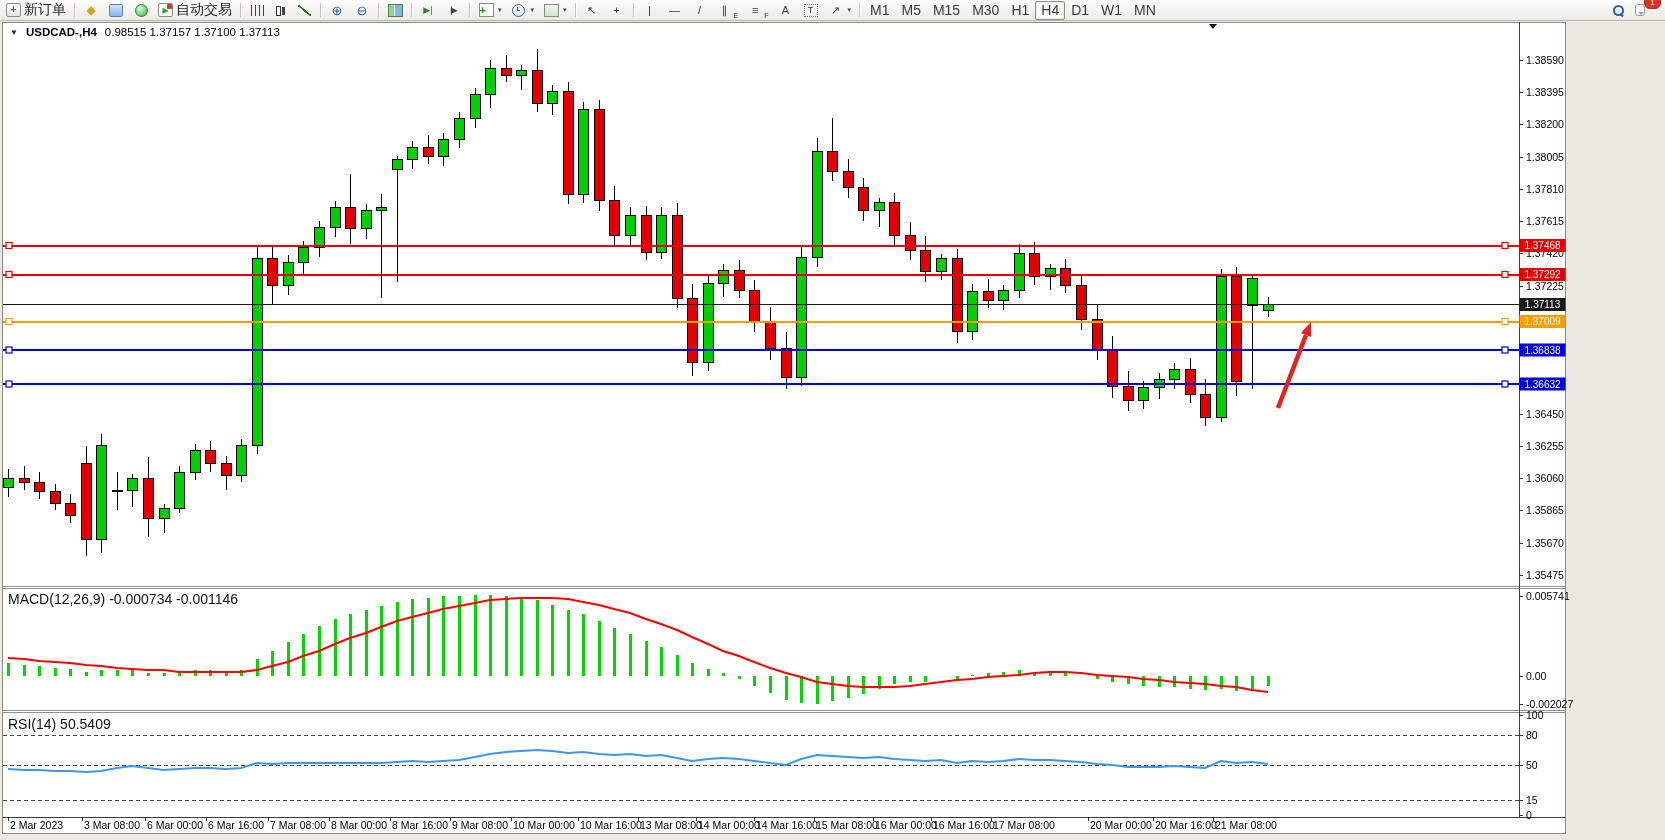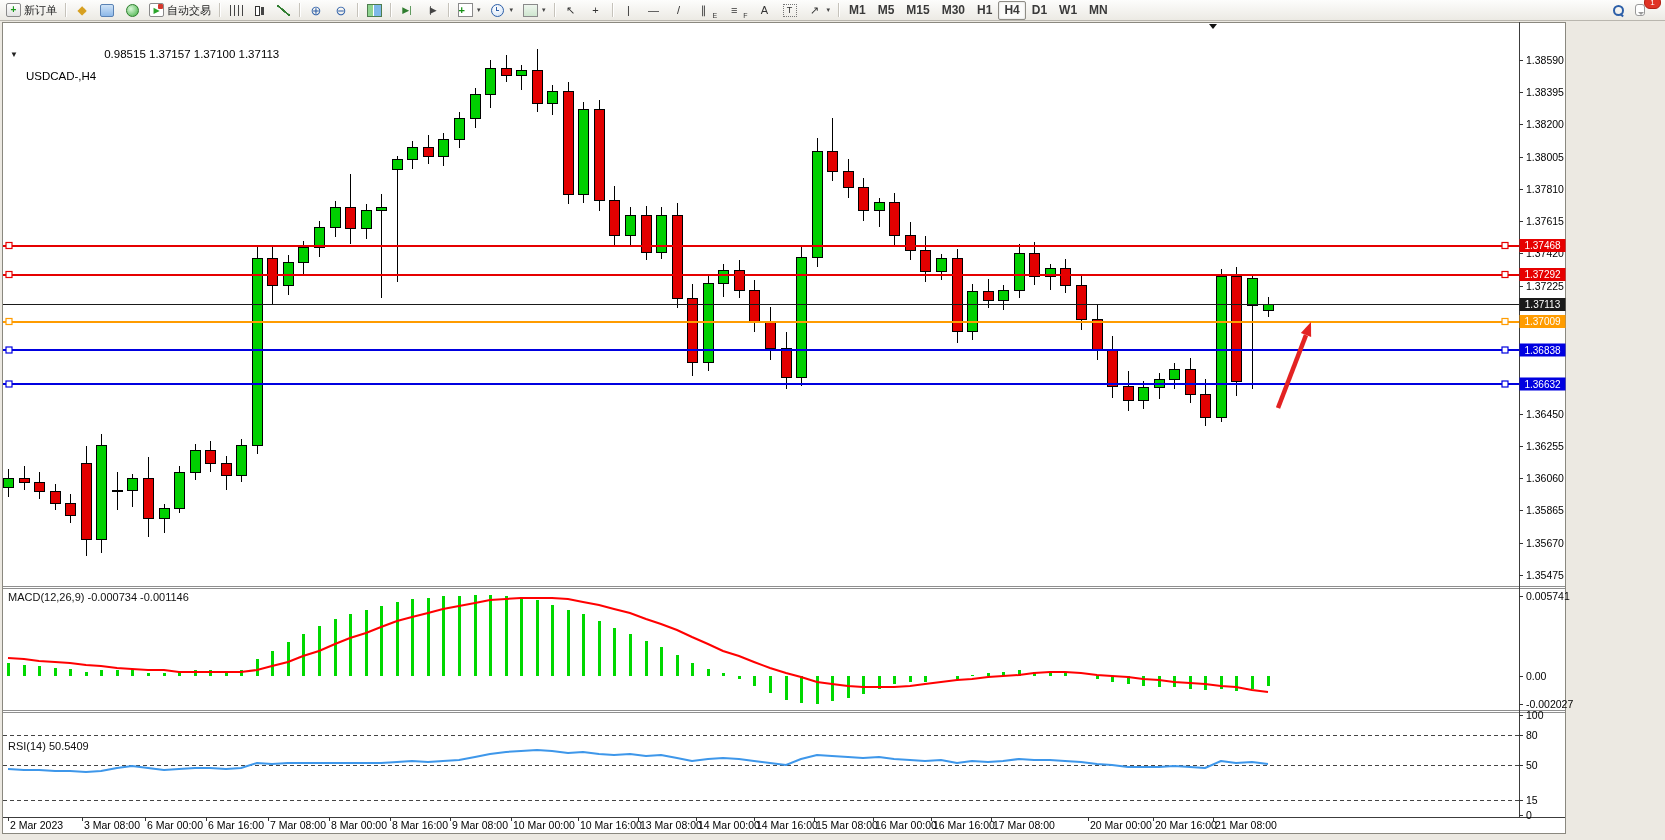--- a/index.html
+++ b/index.html
@@ -4,21 +4,21 @@
 <style>
   html,body{margin:0;padding:0;}
   body{font-family:"Liberation Sans",sans-serif;background:#ece9e2;}
   #stage{position:relative;width:1665px;height:840px;background:#ece9e2;overflow:hidden;}
 
   
   .toolbar{position:absolute;left:0;top:0;width:1665px;height:21px;
     background:linear-gradient(#fdfdfc,#eceae4);border-bottom:1px solid #b9b6ae;
     display:flex;align-items:center;padding:0 2px;box-sizing:border-box;gap:1px;}
   .tb-btn{height:18px;display:inline-flex;align-items:center;gap:3px;padding:0 3px;border:1px solid transparent;border-radius:2px;cursor:default;}
-  .tb-label{font-size:11px;color:#222;white-space:nowrap;}
+  .tb-label{font-size:14px;color:#222;white-space:nowrap;}
   .tb-sep{width:1px;height:14px;background:#c6c3bb;margin:0 3px;box-shadow:1px 0 0 #fff;}
   .caret{font-size:7px;color:#444;margin-left:1px;}
   .ic{display:inline-flex;align-items:center;justify-content:center;width:16px;height:15px;font-size:11px;color:#333;position:relative;}
   .ic-neworder{width:13px;height:12px;background:linear-gradient(#fff,#e3e3e3);border:1px solid #8a8a8a;border-radius:2px;}
   .ic-neworder::after{content:"+";color:#1a9a1a;font-weight:bold;font-size:10px;line-height:10px;}
   .ic-gold{color:#d7a021;font-size:12px;}
   .ic-comm{width:12px;height:11px;background:linear-gradient(#cfe3f7,#8db8e8);border:1px solid #5a82b4;border-radius:2px;}
   .ic-signal{width:11px;height:11px;border-radius:50%;background:radial-gradient(circle at 35% 35%,#d9f7d9,#3fae3f);border:1px solid #2c7d2c;}
   .ic-autotrade{width:13px;height:12px;background:#fff;border:1px solid #8a8a8a;border-radius:2px;}
   .ic-autotrade::before{content:"\25B6";color:#2ba52b;font-size:8px;}
@@ -37,38 +37,38 @@
   .ic-shift{color:#444;font-size:9px;letter-spacing:-2px;}
   .ic-indic{width:13px;height:12px;background:#fff;border:1px solid #8a8a8a;}
   .ic-indic::after{content:"+";color:#149114;font-weight:bold;font-size:11px;}
   .ic-clock{width:11px;height:11px;border:1px solid #2d5fa8;border-radius:50%;position:relative;background:radial-gradient(circle at 40% 35%,#fff,#cfe0f5);}
   .ic-clock::after{content:"";position:absolute;left:4px;top:2px;width:1px;height:4px;background:#2d5fa8;}
   .ic-clock::before{content:"";position:absolute;left:4px;top:5px;width:3px;height:1px;background:#2d5fa8;}
   .ic-tmpl{width:13px;height:11px;border:1px solid #8a8a8a;background:linear-gradient(#eef6ee,#cfe6cf);}
   .ic-glyph{font-size:11px;color:#333;}
   .ic-sub{font-size:7px;color:#333;margin-left:-2px;align-self:flex-end;}
   .ic-boxT{width:12px;height:11px;border:1px dotted #777;display:flex;align-items:center;justify-content:center;font-size:9px;color:#333;}
-  .tf-btn{height:17px;padding:0 5px;font-size:12px;color:#3a3a3a;display:inline-flex;align-items:center;border:1px solid transparent;border-radius:2px;font-weight:bold;}
+  .tf-btn{height:17px;padding:0 5px;font-size:14px;color:#3a3a3a;display:inline-flex;align-items:center;border:1px solid transparent;border-radius:2px;}
   .tf-btn.active{background:#fbfbfa;border-color:#8f8d86;box-shadow:inset 0 0 2px #ccc;text-align:right;}
   .tb-spacer{flex:1;}
   .ic-search{width:13px;height:13px;position:relative;}
   .ic-search::before{content:"";position:absolute;left:1px;top:1px;width:7px;height:7px;border:2px solid #2d5fa8;border-radius:50%;}
   .ic-search::after{content:"";position:absolute;left:9px;top:9px;width:4px;height:2px;background:#2d5fa8;transform:rotate(45deg);transform-origin:0 0;}
   .ic-chat{width:13px;height:10px;border:1px solid #999;border-radius:3px;background:#fff;position:relative;margin-right:6px;}
   .ic-chat::after{content:"";position:absolute;left:2px;bottom:-3px;border:3px solid transparent;border-top-color:#999;}
   .badge{position:absolute;right:-7px;top:-5px;min-width:11px;height:11px;border-radius:6px;background:#e03325;color:#fff;
     font-size:8px;display:flex;align-items:center;justify-content:center;padding:0 2px;border:1px solid #b02015;}
 
   
   .chart-window{position:absolute;left:2px;top:22px;width:1564px;height:812px;background:#fff;border:1px solid #8a887f;box-sizing:border-box;}
   .panel-border{position:absolute;background:#fff;border-top:1px solid #8f8f8f;border-bottom:1px solid #8f8f8f;box-sizing:border-box;}
   .axis-vline{position:absolute;width:1px;background:#3c3c3c;}
   .chart-title{position:absolute;left:10px;top:26px;font-size:11.5px;color:#000;display:flex;gap:8px;align-items:center;z-index:5;}
   .chart-title .tri{font-size:8px;color:#222;}
-  .ind-label{position:absolute;font-size:11px;color:#111;z-index:5;}
+  .ind-label{position:absolute;font-size:14px;color:#111;z-index:5;}
   #chart-svg{position:absolute;left:0;top:0;z-index:3;pointer-events:none;}
   .plot-hit{position:absolute;z-index:1;}
 </style>
 </head>
 <body>
 
 <div id="stage">
 
   <div class="toolbar">
     <div class="tb-btn">
@@ -215,25 +215,25 @@
   <div class="plot-hit" style="left:3px;top:588px;width:1516px;height:122px;"></div>
   <div class="plot-hit" style="left:3px;top:713px;width:1516px;height:104px;"></div>
 
   <div class="panel-border" style="left:3px;top:586px;width:1562px;height:3px;"></div>
   <div class="panel-border" style="left:3px;top:710px;width:1562px;height:3px;"></div>
   <div style="position:absolute;left:3px;top:817px;width:1562px;height:1px;background:#3c3c3c;"></div>
   <div class="axis-vline" style="left:1519px;top:22px;height:795px;"></div>
 
   <div class="chart-title">
     <span class="tri">▼</span>
-    <span style="font-weight:normal;margin-top:44px;">USDCAD-,H4</span>
+    <span style="font-weight:bold;">USDCAD-,H4</span>
     <span>0.98515 1.37157 1.37100 1.37113</span>
   </div>
   <div class="ind-label" style="left:8px;top:591px;">MACD(12,26,9) -0.000734 -0.001146</div>
-  <div class="ind-label" style="left:8px;top:716px;margin-top:24px;">RSI(14) 50.5409</div>
+  <div class="ind-label" style="left:8px;top:716px;">RSI(14) 50.5409</div>
 
   <svg id="chart-svg" width="1665" height="840">
       <g>
         <line x1="8" y1="468.5" x2="8" y2="496.5" stroke="#000000" stroke-width="1" shape-rendering="crispEdges"></line>
         <rect x="3" y="478.5" width="10" height="8.5" fill="#00d000" stroke="#000" stroke-width="1" shape-rendering="crispEdges"></rect>
         <line x1="24" y1="465.5" x2="24" y2="490" stroke="#000000" stroke-width="1" shape-rendering="crispEdges"></line>
         <rect x="19" y="478.5" width="10" height="3.5" fill="#e30000" stroke="#000" stroke-width="1" shape-rendering="crispEdges"></rect>
         <line x1="39" y1="472" x2="39" y2="498.5" stroke="#000000" stroke-width="1" shape-rendering="crispEdges"></line>
         <rect x="34" y="482" width="10" height="9.5" fill="#e30000" stroke="#000" stroke-width="1" shape-rendering="crispEdges"></rect>
         <line x1="55" y1="483.5" x2="55" y2="510" stroke="#000000" stroke-width="1" shape-rendering="crispEdges"></line>

